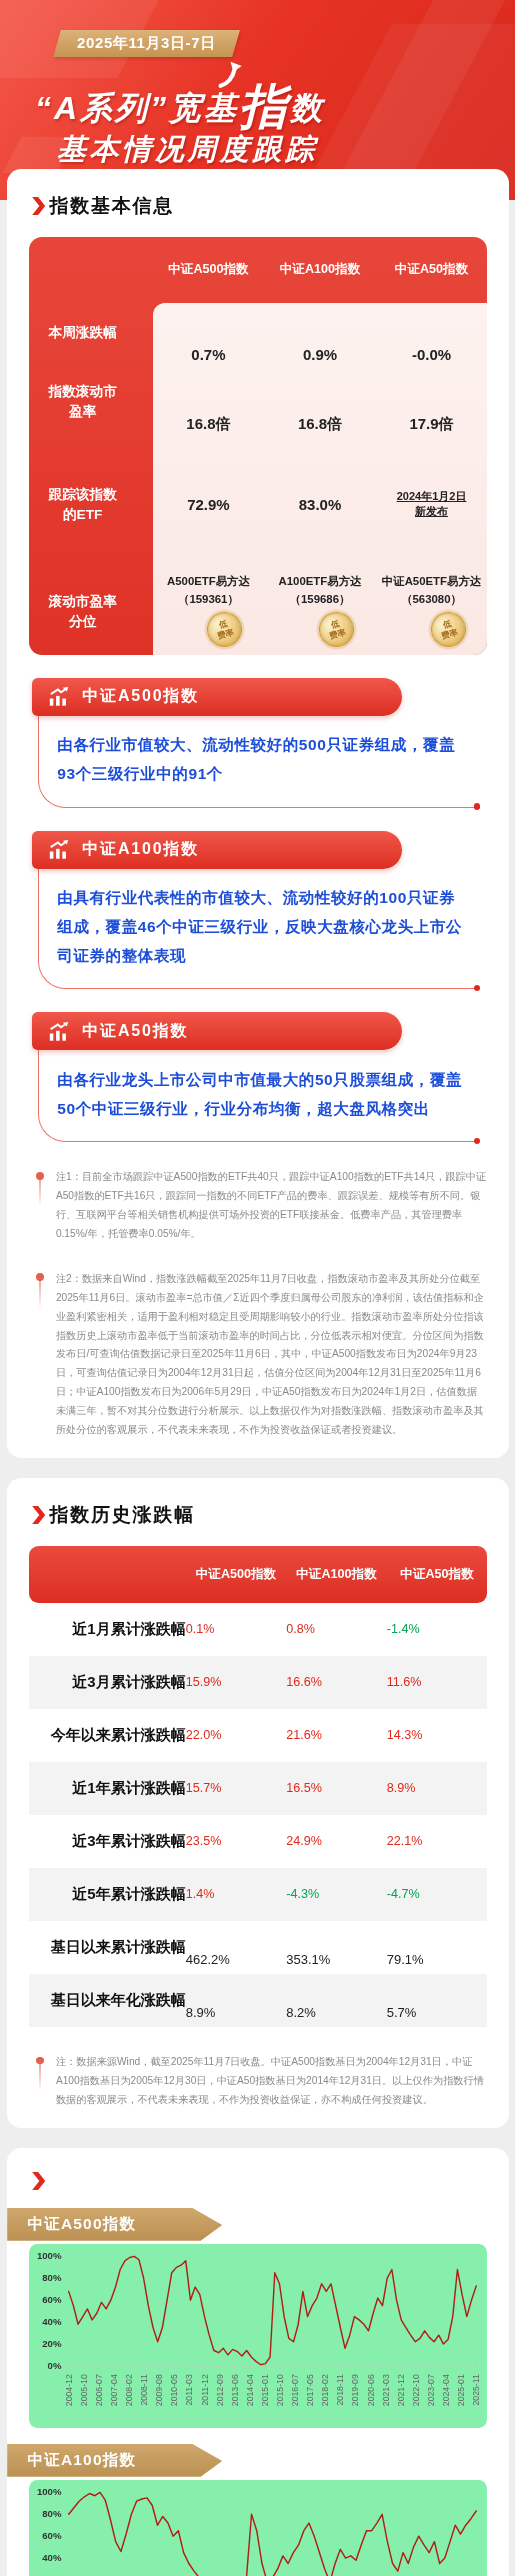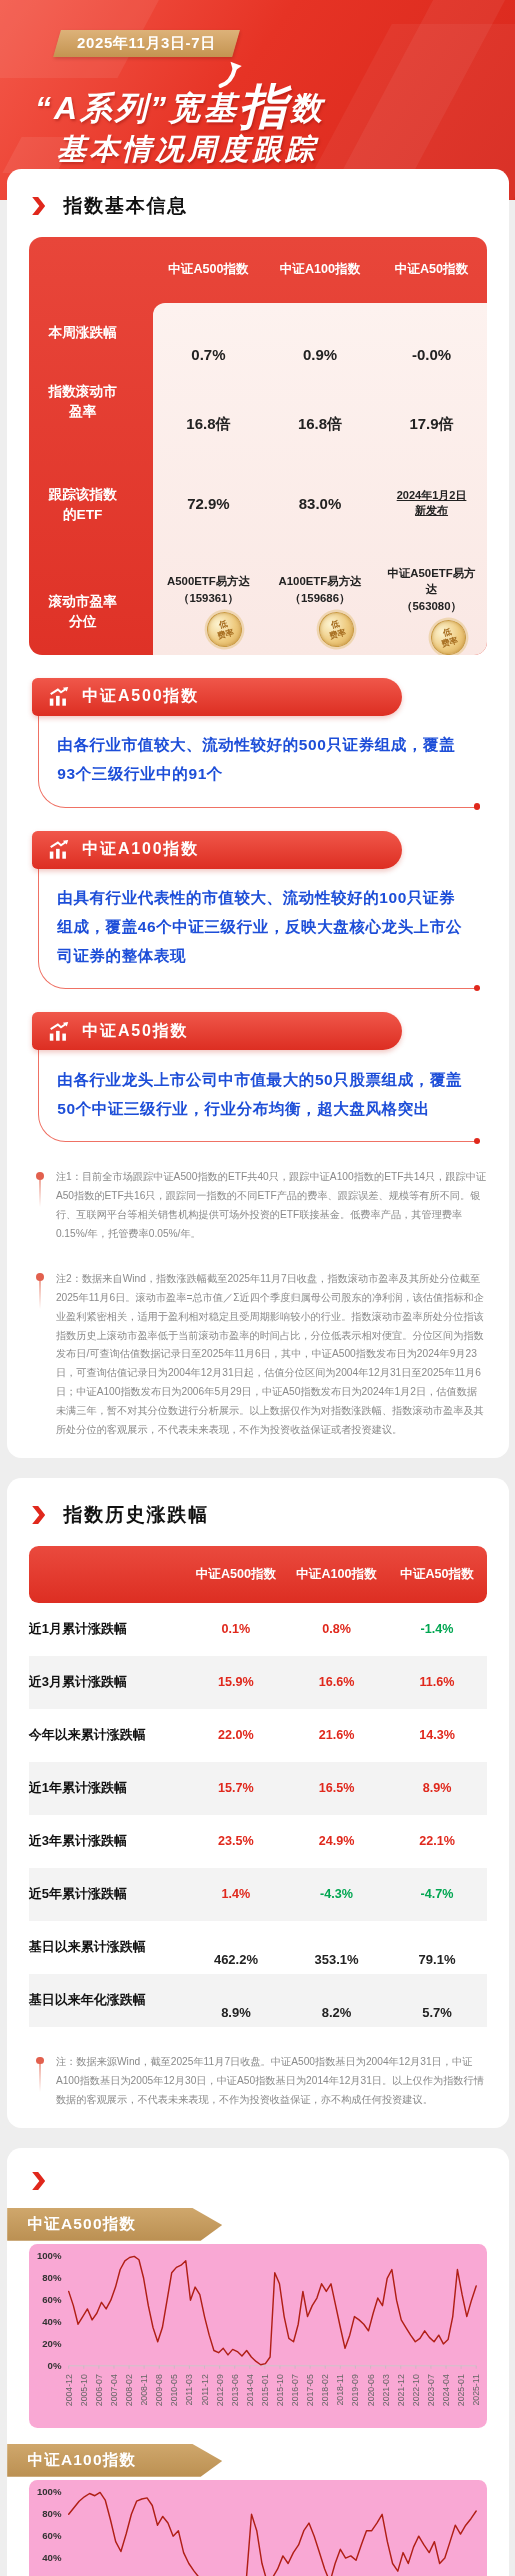--- a/index.html
+++ b/index.html
@@ -17,32 +17,32 @@
   .deco.d4{left:12px;top:137px;width:54px;height:36px;background:rgba(255,255,255,.08);}
   .date-tag{position:absolute;left:57px;top:30px;background:linear-gradient(180deg,#ddb279,#c49451);padding:4.2px 20.3px;transform:skewX(-16deg);box-shadow:1.2px 1.8px 3.6px rgba(0,0,0,.15);}
   .date-tag span{display:inline-block;transform:skewX(16deg);color:#fff;font-size:15px;font-weight:bold;letter-spacing:0.6px;}
   .btitle{position:absolute;left:35px;top:71px;color:#fff;font-style:italic;font-weight:bold;font-size:32px;letter-spacing:3px;white-space:nowrap;text-shadow:1.2px 1.8px 2.4px rgba(120,10,5,.35);}
   .btitle .emph{font-size:48px;position:relative;top:3.6px;}
   .btitle .arrow-up{position:absolute;width:31px;height:31px;margin-left:-24px;margin-top:-15.5px;}
   .btitle2{position:absolute;left:57px;top:130px;color:#fff;font-style:italic;font-weight:bold;font-size:29px;letter-spacing:3.6px;white-space:nowrap;text-shadow:1.2px 1.8px 2.4px rgba(120,10,5,.35);}
   
   .card{position:relative;background:#fff;border-radius:14.3px;margin:0 7.2px 20.3px 7.2px;padding:20.3px 21.5px 18px 21.5px;}
   .card.first{margin-top:-31px;}
-  .sec-head{display:flex;align-items:center;gap:18px;margin:3.6px 0 18px 2.4px;}
+  .sec-head{display:flex;align-items:center;gap:4px;margin:3.6px 0 18px 2.4px;}
   .sec-head .chev{width:14.3px;height:18px;flex:0 0 auto;}
   .sec-head .t{font-size:19px;font-weight:bold;letter-spacing:1.8px;color:#111;}
   
   .btable{position:relative;background:linear-gradient(180deg,#e8463a,#df3227);border-radius:13px;height:418px;overflow:hidden;}
   .bt-header{position:absolute;left:124px;right:0;top:0;height:66px;display:grid;grid-template-columns:1fr 1fr 1fr;align-items:center;}
   .bt-header .c{color:#fff;font-weight:bold;font-size:12.6px;text-align:center;}
   .bt-labels{position:absolute;left:0;top:66px;bottom:0;width:108px;display:flex;flex-direction:column;}
   .bt-labels .l{display:flex;align-items:center;justify-content:center;color:#fff;font-weight:bold;font-size:13.7px;text-align:center;line-height:1.45;padding:0 16.7px;}
   .bt-body{position:absolute;left:124px;right:0;top:66px;bottom:0;background:linear-gradient(180deg,#fdf2ef,#fae8e4);border-top-left-radius:12px;display:flex;flex-direction:column;}
   .bt-row{display:grid;grid-template-columns:1fr 1fr 1fr;}
-  .bt-row .v{display:flex;flex-direction:column;align-items:center;justify-content:center;font-weight:bold;font-size:15px;color:#222;text-align:center;line-height:1.4;padding:0 11px;margin-top:41px;}
+  .bt-row .v{display:flex;flex-direction:column;align-items:center;justify-content:center;font-weight:bold;font-size:15px;color:#222;text-align:center;line-height:1.4;padding:0 3px;margin-top:41px;}
   .h1{height:71px;} .h2{height:90px;} .h3{height:100px;} .h4{height:152px;}
   [data-tone="red"]{color:var(--red);}
   [data-tone="green"]{color:var(--green);}
   [data-tone="dark"]{color:#222;}
   .etf .name{font-size:11.4px;} .etf .code{font-size:11.4px;margin-top:1.2px;}
   .seal{width:35px;height:35px;border-radius:50%;margin:4.8px 0 0 33px;background:radial-gradient(circle at 36% 30%,#fdf4d2,#eeca7e 55%,#d9a751);border:1.2px solid #c99b43;box-shadow:0 0 0 2.4px rgba(226,190,115,.45), inset 0 0 3.6px rgba(150,95,20,.4);display:flex;align-items:center;justify-content:center;transform:rotate(-14deg);color:#a66d1f;font-weight:bold;font-size:8.4px;line-height:1.15;white-space:pre-line;text-align:center;}
   
   .desc-card{position:relative;margin:23px 3.6px 6px 3.6px;padding-bottom:15.5px;}
   .desc-frame{position:absolute;left:6px;top:18px;right:3.6px;bottom:0;border-left:1.2px solid #ef7164;border-bottom:1.2px solid #ef7164;border-bottom-left-radius:27.5px;}
   .desc-dot{position:absolute;right:0;bottom:-3px;width:6.6px;height:6.6px;border-radius:50%;background:var(--red);}
@@ -53,26 +53,26 @@
   
   .note-block{position:relative;margin:26px 1.2px 0 1.2px;padding-left:26px;color:#8a8a8a;font-size:10.2px;line-height:1.85;}
   .pin{position:absolute;left:6px;top:3.6px;width:7.8px;height:7.8px;border-radius:50%;background:#e2604e;}
   .pin::after{content:"";position:absolute;left:3px;top:7.8px;width:1.8px;height:27.5px;background:linear-gradient(180deg,#efa99c,rgba(239,169,156,0));}
   
   .htable{margin-top:2.4px;}
   .ht-header{background:linear-gradient(180deg,#ea4a3e,#dd2e22);border-radius:9.6px;height:57px;display:grid;grid-template-columns:157px 1fr 1fr 1fr;align-items:center;}
   .ht-header .c{color:#fff;font-weight:bold;font-size:12.6px;text-align:center;}
   .ht-row{display:grid;grid-template-columns:157px 1fr 1fr 1fr;align-items:center;height:53px;}
   .ht-row:nth-child(even){background:#f3f3f3;}
-  .ht-row .lab{font-size:13px;font-weight:bold;color:#111;text-align:left;}
-  .ht-row .v{font-size:12.6px;font-weight:bold;text-align:center;}
+  .ht-row .lab{font-size:15px;font-weight:bold;color:#111;text-align:right;}
+  .ht-row .v{font-size:12.6px;font-weight:normal;text-align:left;}
   .ht-row.final .v{font-size:13px;margin-top:24px;}
   
   .gold-label{margin:15.5px 0 3.6px -21.5px;width:215px;height:33px;background:linear-gradient(180deg,#cfa76c,#bb9052);clip-path:polygon(0 0,86% 0,100% 52%,90% 100%,0 100%);display:flex;align-items:center;padding-left:20.3px;color:#fff;font-weight:bold;font-size:15.5px;letter-spacing:1.2px;}
-  .chart-wrap{background:#f9a8d4;border-radius:8.4px;padding:3.6px 0 0 0;}
+  .chart-wrap{background:#86efac;border-radius:8.4px;padding:3.6px 0 0 0;}
   svg.pechart{display:block;width:100%;height:auto;}
   .ytick{font-size:16px;fill:#333;font-weight:bold;}
   .xtick{font-size:14.5px;fill:#666;}
 </style>
 </head>
 <body>
 
 <div class="banner">
   <div class="deco d1"></div>
   <div class="deco d2"></div>

